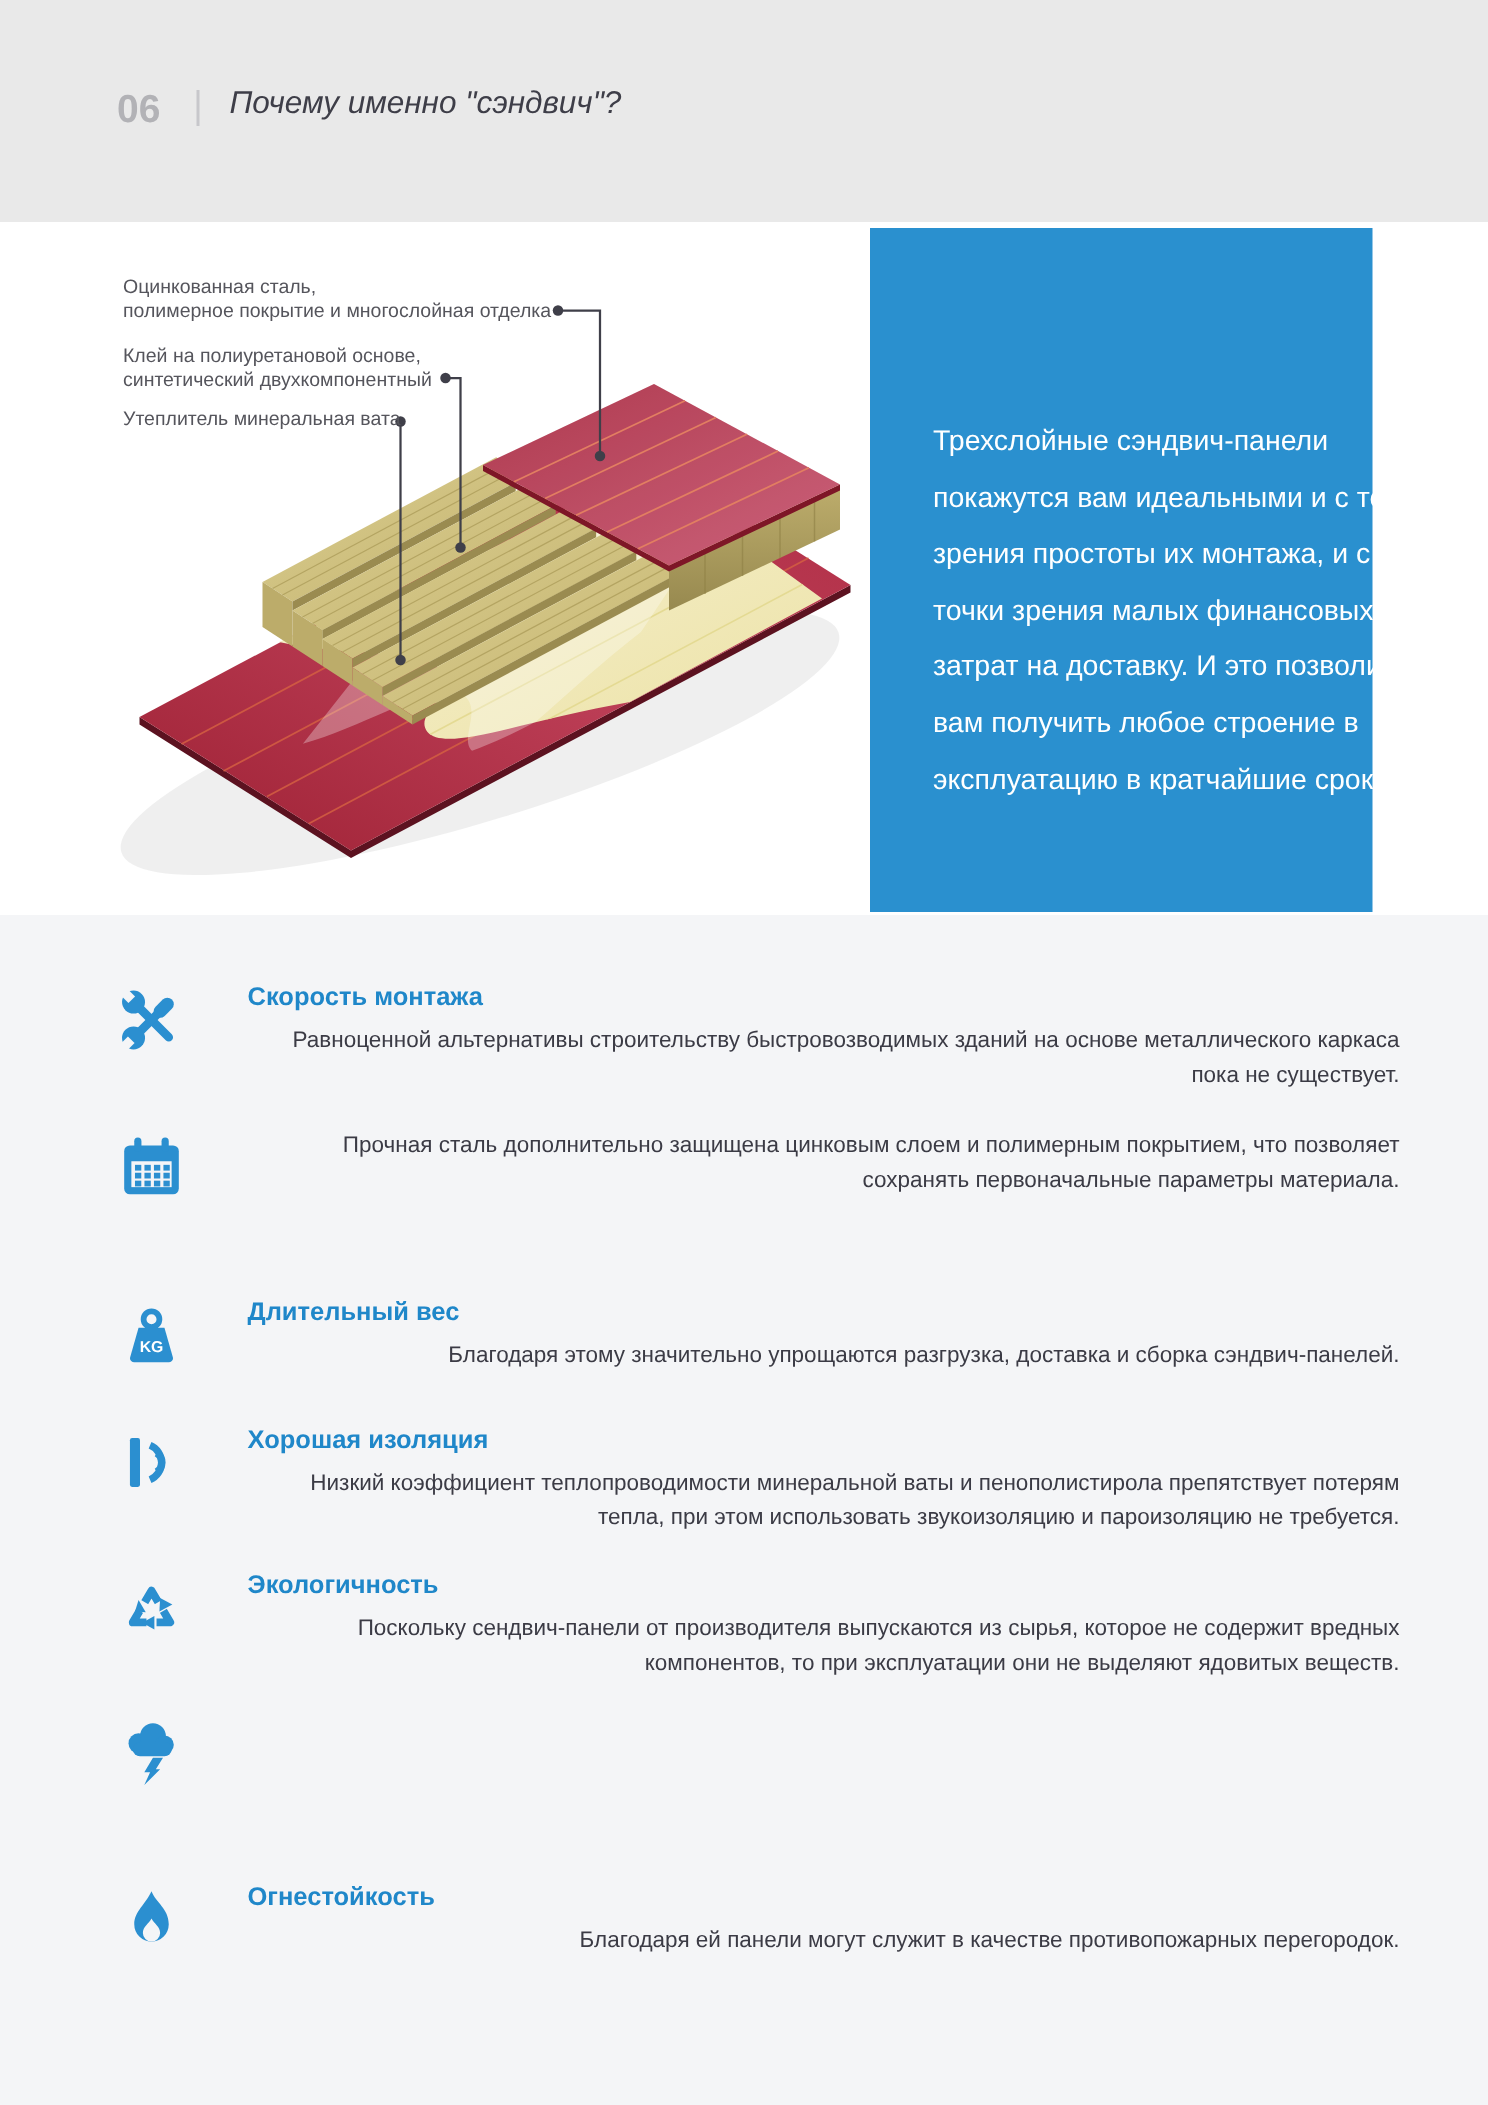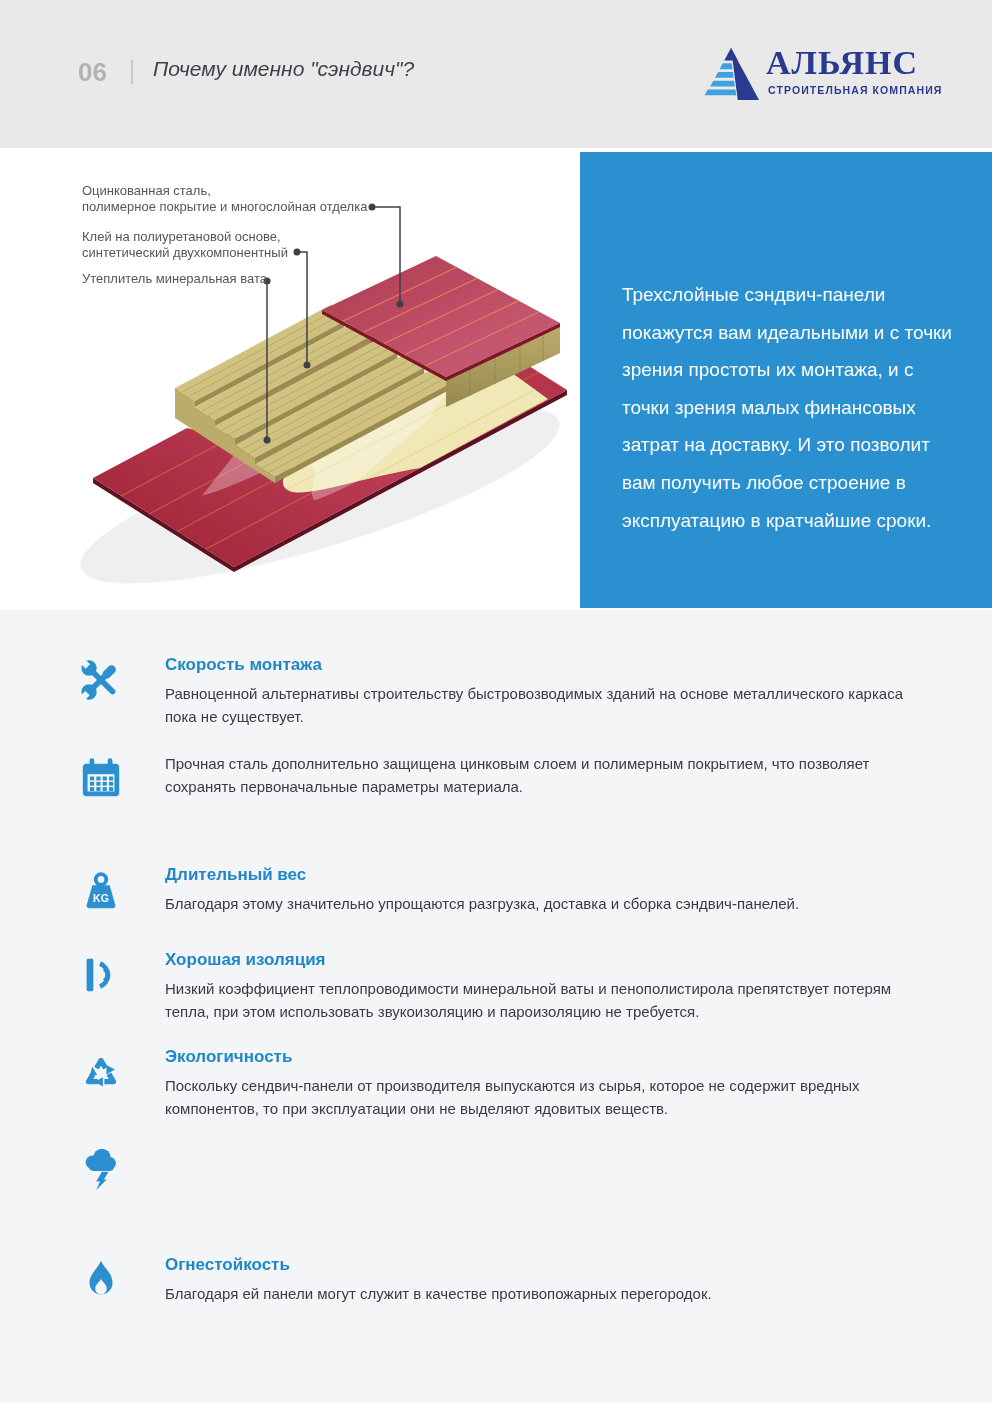--- a/index.html
+++ b/index.html
@@ -13,60 +13,47 @@
   .page-title{position:absolute;left:153px;top:57px;font-size:21px;font-style:italic;color:#3e3e48;}
   .logo{position:absolute;left:702px;top:44px;width:216px;height:62px;}
   .logo-tri{position:absolute;left:0;top:2px;}
   .logo-name{position:absolute;left:64px;top:2px;font-family:"Liberation Serif",serif;
              font-weight:bold;font-size:34px;letter-spacing:1px;color:#2a3a8e;line-height:1;}
   .logo-tagline{position:absolute;left:66px;top:40px;font-size:10.5px;font-weight:bold;
                 letter-spacing:1.1px;color:#2a3a8e;white-space:nowrap;}
 
   
   .main{position:absolute;left:0;top:148px;width:992px;height:462px;background:#ffffff;}
-  .intro-box{position:absolute;left:580px;top:4px;width:412px;height:456px;background:#2a90cf;box-sizing:border-box;}
+  .intro-box{position:absolute;left:580px;top:4px;width:335px;height:456px;background:#2a90cf;box-sizing:border-box;}
   .intro-text{position:absolute;left:42px;top:124px;width:330px;color:#ffffff;
               font-size:19px;line-height:1.98;}
   .diagram-svg{position:absolute;left:0;top:32px;width:580px;height:430px;}
   .diag-label{position:absolute;font-size:13px;line-height:1.22;color:#55555c;z-index:5;}
   .dl-1{left:82px;top:35px;}
   .dl-2{left:82px;top:81px;}
   .dl-3{left:82px;top:123px;}
 
   
   .features{position:absolute;left:0;top:610px;width:992px;height:793px;background:#f4f5f7;}
   .feature{position:absolute;left:0;width:992px;}
   .f-icon{position:absolute;left:78px;top:2px;width:46px;height:46px;}
   .f-body{margin-left:165px;width:768px;}
   .f-title{font-size:17px;font-weight:bold;color:#1f87c9;margin:0 0 8px 0;}
-  .f-text{font-size:15px;line-height:1.5;color:#3b3b45;margin:0;}
+  .f-text{font-size:15px;line-height:1.5;color:#3b3b45;margin:0;text-align:right;}
 </style>
 </head>
 <body>
 
 <div class="page">
 
   <div class="header">
     <div class="page-num">06</div>
     <div class="head-divider"></div>
     <div class="page-title">Почему именно "сэндвич"?</div>
 
-    <div class="logo">
-      <svg class="logo-tri" width="58" height="56" viewBox="0 0 60 56">
-        <polygon points="30,1 59,55 37,55" fill="#2a3a8e"></polygon>
-        <polygon points="30,1 23,14 37,14" fill="#2a3a8e"></polygon>
-        <polygon points="21.4,17 30.6,17 31.5,23 18.2,23" fill="#3fa2de"></polygon>
-        <polygon points="16.6,26 31.9,26 32.8,32 13.4,32" fill="#3fa2de"></polygon>
-        <polygon points="11.7,35 33.2,35 34.1,41 8.5,41" fill="#3fa2de"></polygon>
-        <polygon points="5.9,44 34.6,44 35.5,50 2.7,50" fill="#3fa2de"></polygon>
-        <polygon points="24.5,23 31.5,23 31.9,26 16.6,26" fill="#2a3a8e" opacity="0.0"></polygon>
-      </svg>
-      <div class="logo-name">АЛЬЯНС</div>
-      <div class="logo-tagline">СТРОИТЕЛЬНАЯ КОМПАНИЯ</div>
-    </div>
   </div>
 
   <div class="main">
 
     <div class="intro-box">
       <div class="intro-text">Трехслойные сэндвич-панели покажутся вам идеальными и с точки зрения простоты их монтажа, и с точки зрения малых финансовых затрат на доставку. И это позволит вам получить любое строение в эксплуатацию в кратчайшие сроки.</div>
     </div>
 
     <div class="diag-label dl-1">
       <span>Оцинкованная сталь,</span><br>

